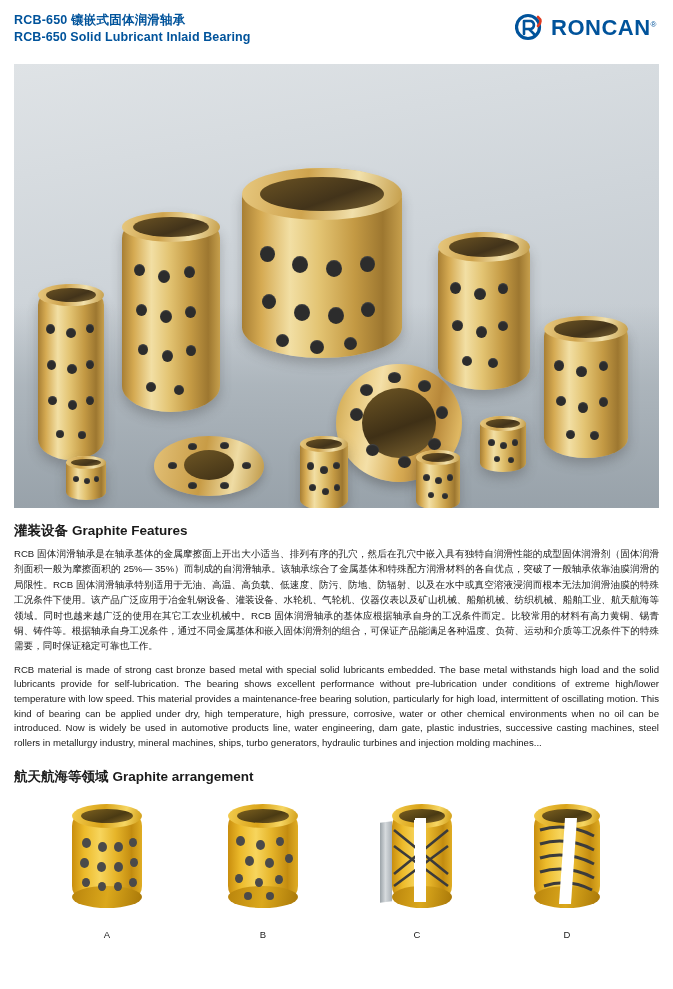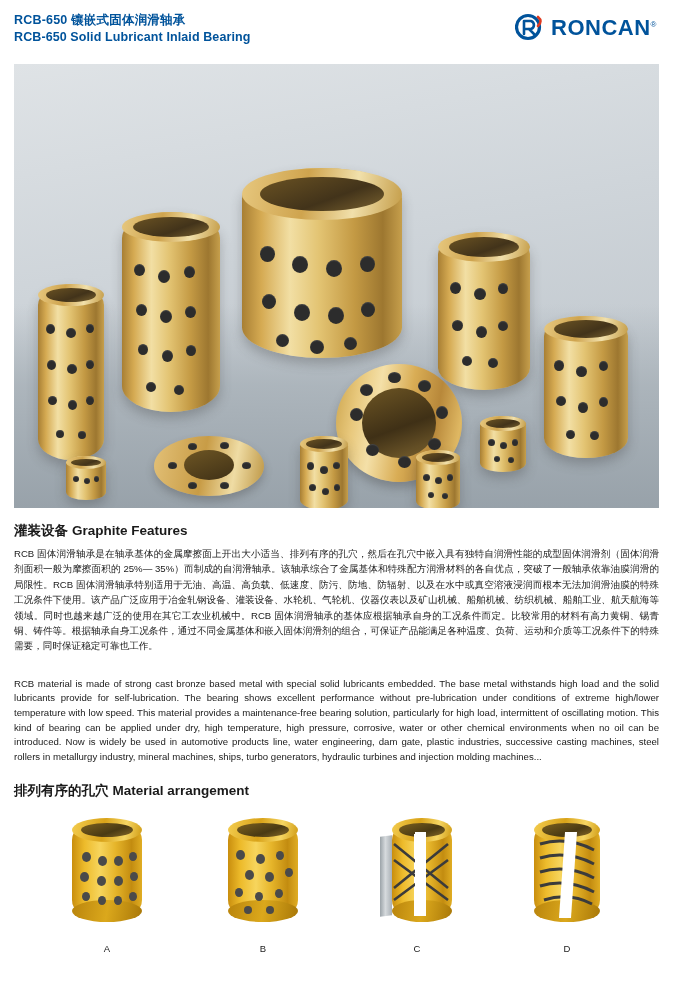--- a/index.html
+++ b/index.html
@@ -142,21 +142,21 @@
   .section-head .cn { margin-right: 4px; }
 
   .body-cn {
     margin: 0 14px;
     font-size: 9.6px;
     line-height: 15.4px;
     text-align: justify;
     color: #1a1a1a;
   }
   .body-en {
-    margin: 23px 14px 0 14px;
+    margin: 9px 14px 0 14px;
     font-size: 9.6px;
     line-height: 14.6px;
     text-align: justify;
     color: #1a1a1a;
   }
 
   
   .graphite-row {
     margin: 10px 14px 0 14px;
     position: relative;
@@ -397,21 +397,21 @@
     </div>
   </div>
 
   <div class="section-head">
     <span class="cn">灌装设备</span><span>Graphite Features</span>
   </div>
   <div class="body-cn">RCB 固体润滑轴承是在轴承基体的金属摩擦面上开出大小适当、排列有序的孔穴，然后在孔穴中嵌入具有独特自润滑性能的成型固体润滑剂（固体润滑剂面积一般为摩擦面积的 25%— 35%）而制成的自润滑轴承。该轴承综合了金属基体和特殊配方润滑材料的各自优点，突破了一般轴承依靠油膜润滑的局限性。RCB 固体润滑轴承特别适用于无油、高温、高负载、低速度、防污、防地、防辐射、以及在水中或真空溶液浸润而根本无法加润滑油膜的特殊工况条件下使用。该产品广泛应用于冶金轧钢设备、灌装设备、水轮机、气轮机、仪器仪表以及矿山机械、船舶机械、纺织机械、船舶工业、航天航海等领域。同时也越来越广泛的使用在其它工农业机械中。RCB 固体润滑轴承的基体应根据轴承自身的工况条件而定。比较常用的材料有高力黄铜、锡青铜、铸件等。根据轴承自身工况条件，通过不同金属基体和嵌入固体润滑剂的组合，可保证产品能满足各种温度、负荷、运动和介质等工况条件下的特殊需要，同时保证稳定可靠也工作。</div>
   <div class="body-en">RCB material is made of strong cast bronze based metal with special solid lubricants embedded. The base metal withstands high load and the solid lubricants provide for self-lubrication. The bearing shows excellent performance without pre-lubrication under conditions of extreme high/lower temperature with low speed. This material provides a maintenance-free bearing solution, particularly for high load, intermittent of oscillating motion. This kind of bearing can be applied under dry, high temperature, high pressure, corrosive, water or other chemical environments when no oil can be introduced. Now is widely be used in automotive products line, water engineering, dam gate, plastic industries, successive casting machines, steel rollers in metallurgy industry, mineral machines, ships, turbo generators, hydraulic turbines and injection molding machines...</div>
 
   <div class="section-head" style="margin-top:18px;">
-    <span class="cn">排列有序的孔穴</span><span>Material arrangement</span>
+    <span class="cn">航天航海等领域</span><span>Graphite arrangement</span>
   </div>
 
   <div class="graphite-row">
 
     <div class="gitem" style="left:18px;">
       <div class="g-body">
         <div class="gc-shell"></div>
         <div class="gc-ellipse-bot"></div>
         <div class="gc-ellipse-top">
             <div class="hole"></div>

